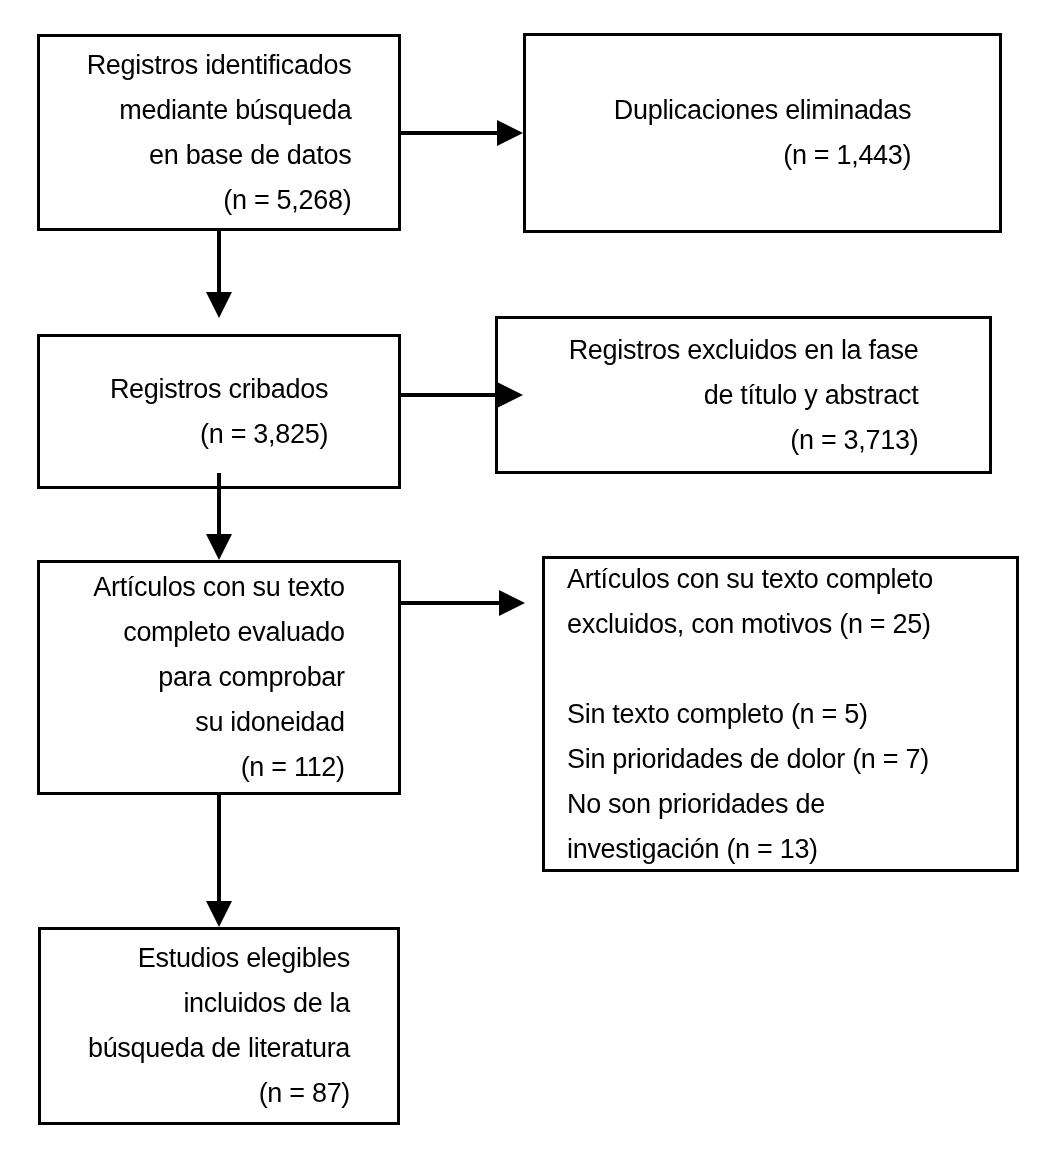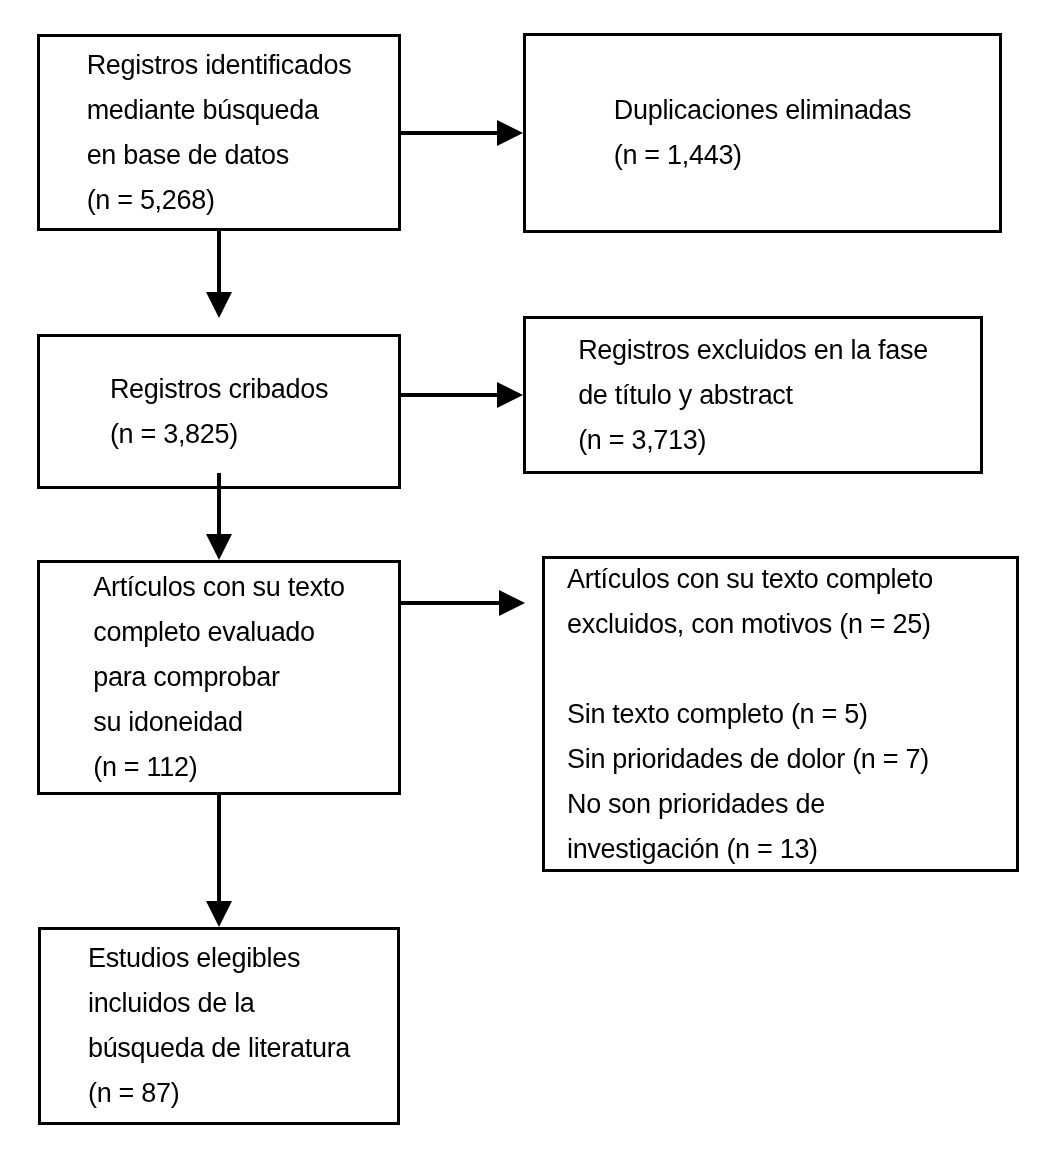--- a/index.html
+++ b/index.html
@@ -17,38 +17,38 @@
     overflow: hidden;
   }
   .box {
     position: absolute;
     box-sizing: border-box;
     border: 3px solid #000000;
     background: #ffffff;
     display: flex;
     align-items: center;
     justify-content: center;
-    text-align: left;
+    text-align: right;
     font-size: 27px;
     line-height: 45px;
     letter-spacing: -0.3px;
     white-space: pre-line;
     padding: 0 6px;
   }
   .box--left {
     text-align: left;
     justify-content: flex-start;
     padding-left: 22px;
     padding-right: 4px;
   }
   
   #box-identified      { left: 37px;  top: 34px;  width: 364px; height: 197px; }
   #box-duplicates      { left: 523px; top: 33px;  width: 479px; height: 200px; }
   #box-screened        { left: 37px;  top: 318px; width: 364px; height: 155px; margin-top: 16px; }
-  #box-title-abstract  { left: 523px; top: 316px; width: 460px; height: 158px; }
+  #box-title-abstract  { left: 495px; top: 316px; width: 497px; height: 158px; }
   #box-fulltext        { left: 37px;  top: 560px; width: 364px; height: 235px; }
   #box-excluded        { left: 525px; top: 556px; width: 477px; height: 316px; margin-left: 17px; }
   #box-included        { left: 38px;  top: 927px; width: 362px; height: 198px; }
 
   .arrow-line-h {
     position: absolute;
     height: 4px;
     background: #000000;
   }
   .arrow-line-v {

